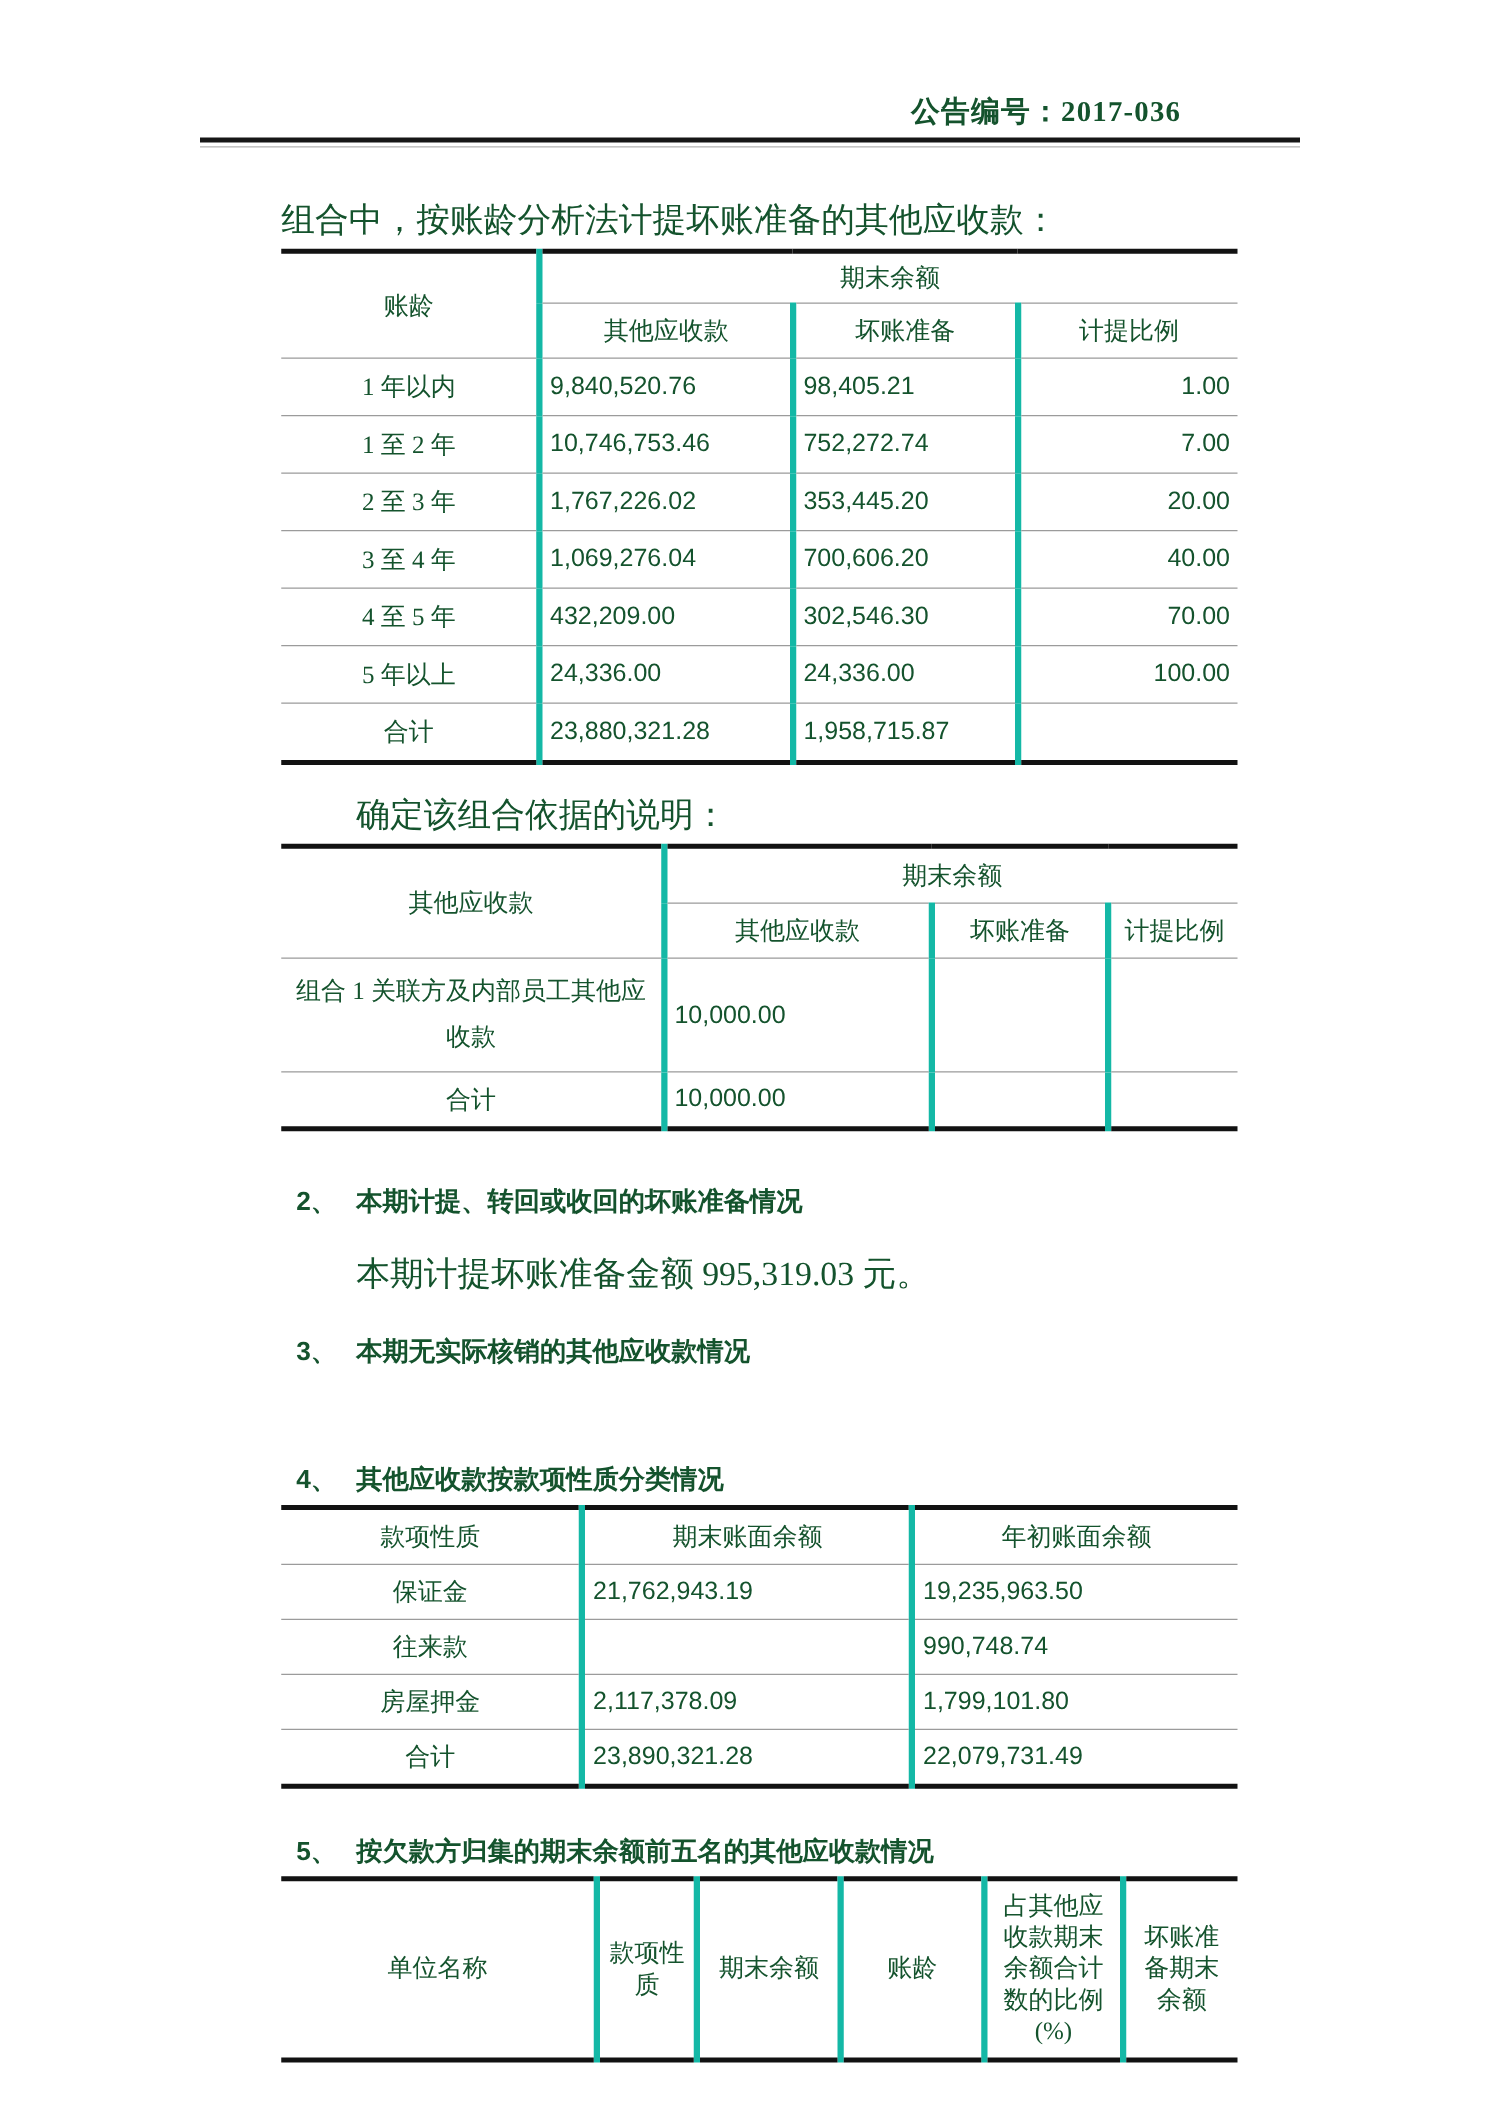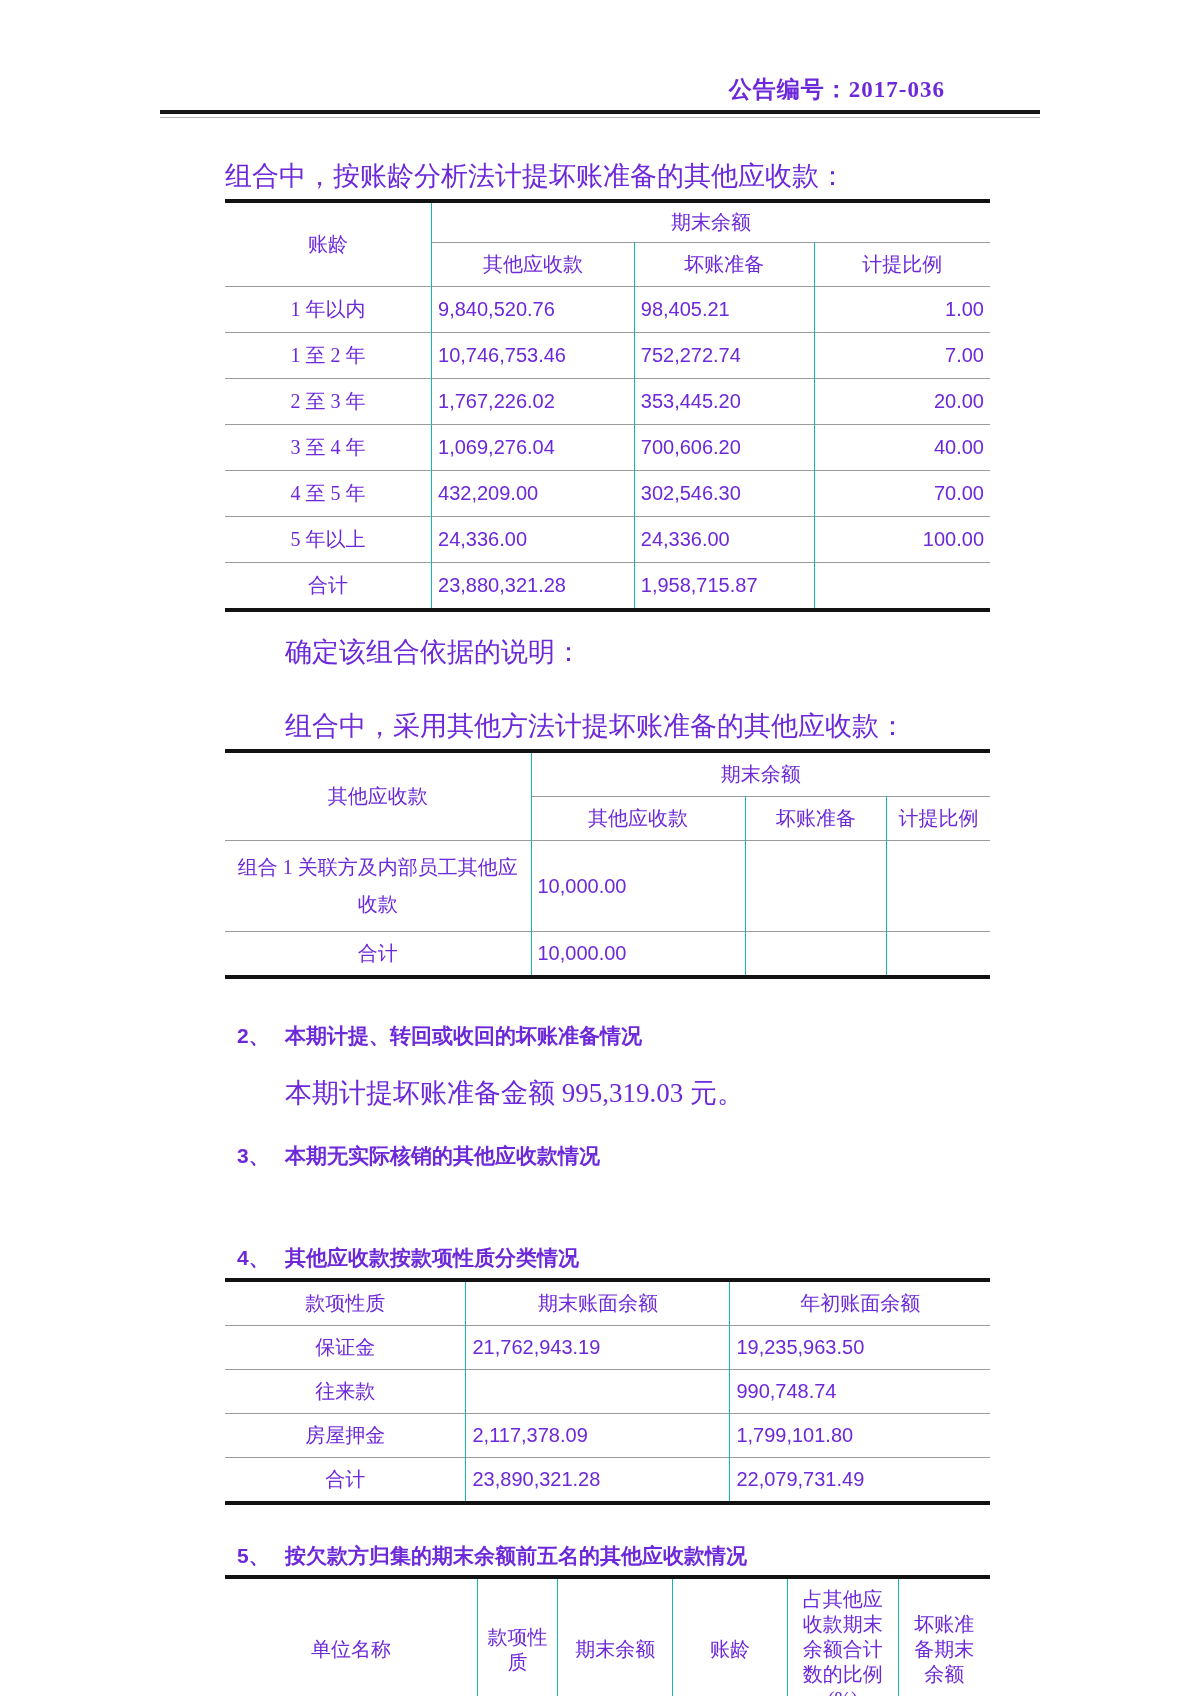--- a/index.html
+++ b/index.html
@@ -1,20 +1,20 @@
 <!DOCTYPE html>
 <html><head>
 <meta charset="utf-8">
 <style>
   html,body{margin:0;padding:0;}
   .doc{
     position:relative;
     width:1200px;height:1696px;
     background:#ffffff;
-    color:#6d28d9;
+    color:#14532d;
     font-family:"Liberation Serif", serif;
     overflow:hidden;
   }
   
   .hdr-text{
     position:absolute; top:74px; left:160px; width:785px;
     text-align:right;
     font-size:23px; font-weight:bold;
     letter-spacing:1px;
     font-family:"Liberation Serif", serif;
@@ -51,21 +51,21 @@
     border-top:4px solid #121212;
     border-bottom:4px solid #121212;
   }
   table.tbl tr{ border-top:1px solid #9b9b9b; }
   table.tbl td{
     font-size:20px;
     padding:8px 6px;
     vertical-align:middle;
     word-break:break-word;
   }
-  td.bl{ border-left:1px solid #14b8a6; }
+  td.bl{ border-left:5px solid #14b8a6; }
   td.c{ text-align:center; }
   td.lbl{ text-align:center; padding-left:18px; }
   td.num{
     font-family:"Liberation Sans", sans-serif;
     font-size:19px;
     text-align:left;
   }
   td.pr20{ padding-right:20px; }
   td.pr16{ padding-right:16px; }
   td.cnum{
@@ -161,21 +161,20 @@
         <td class="c">合计</td>
         <td class="num bl pr20">23,880,321.28</td>
         <td class="num bl pr16">1,958,715.87</td>
         <td class="bl"></td>
       </tr>
     </tbody>
       </table>
 
     <p class="para ind mt-basis">确定该组合依据的说明：</p>
 
-    <p class="para ind mt-intro2">组合中，采用其他方法计提坏账准备的其他应收款：</p>
 
     <table class="tbl t2 mt-t2">
       <colgroup>
           <col style="width:40%">
           <col style="width:28%">
           <col style="width:18.5%">
           <col style="width:13.5%">
         </colgroup>
       <tbody>
           <tr class="hrow1">

